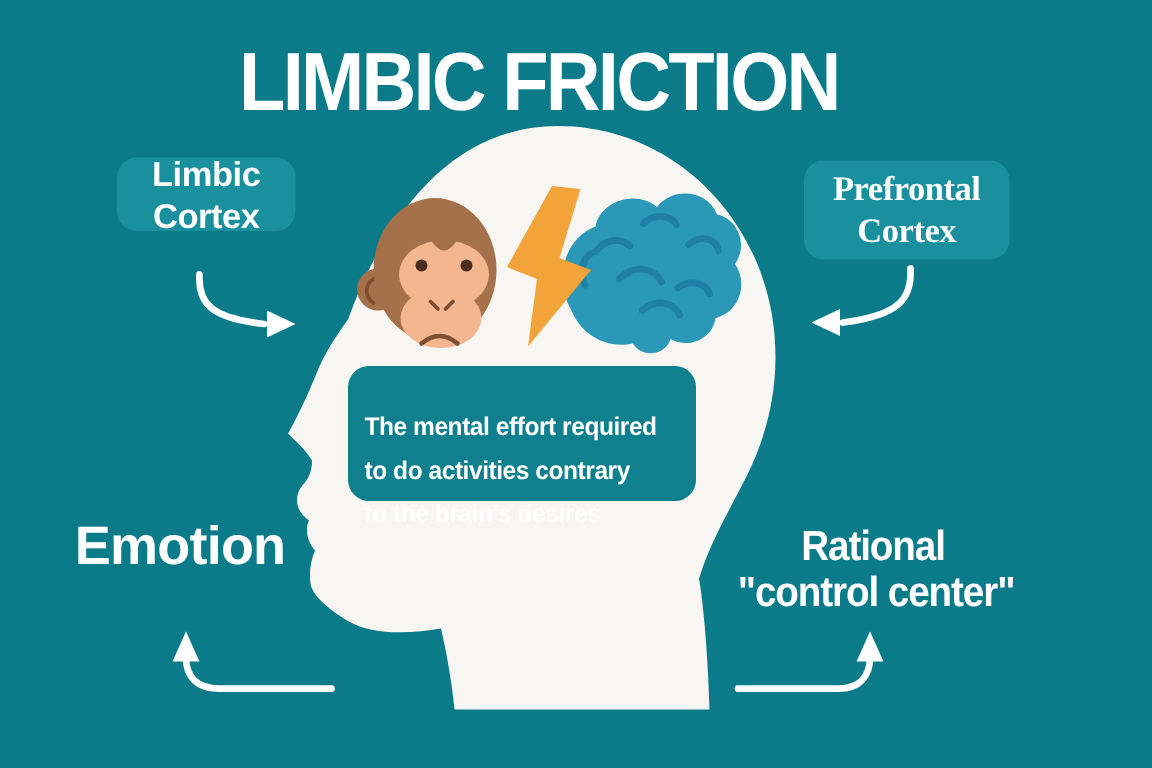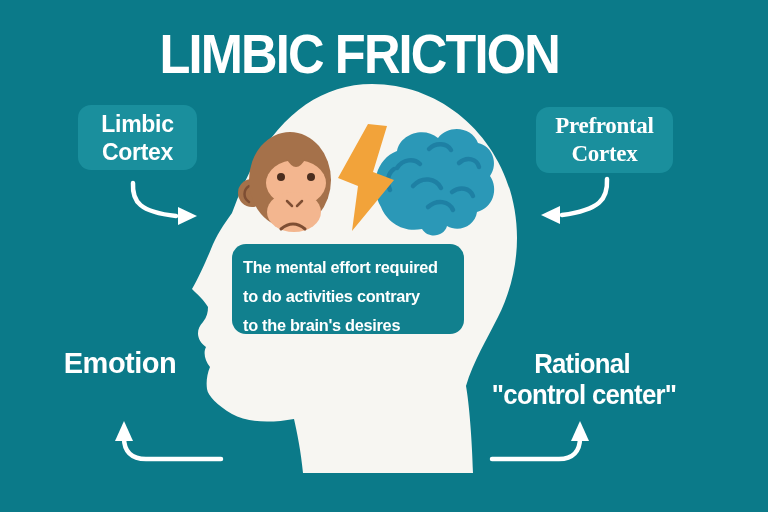--- a/index.html
+++ b/index.html
@@ -8,31 +8,31 @@
   .illustration{position:absolute;left:0;top:0;width:768px;height:512px;}
 
   .page-title{position:absolute;left:0;right:0;top:6px;margin:16px;text-align:center;
     font-size:55px;line-height:64px;font-weight:bold;color:#FFFFFF;letter-spacing:-2px;}
   .page-title .title-inner{display:inline-block;transform:translateX(-25px) scaleX(0.92);transform-origin:center;}
 
   .label-box{position:absolute;border-radius:13px;background:#1A8F9D;color:#FFFFFF;
     text-align:center;font-weight:bold;font-size:23px;line-height:28px;letter-spacing:-0.3px;
     display:flex;flex-direction:column;justify-content:center;}
   .label-box span{display:block;}
-  .label-box.limbic{left:78px;top:105px;width:119px;height:65px;}
+  .label-box.limbic{left:78px;top:105px;width:119px;height:49px;}
   .label-box.prefrontal{left:536px;top:107px;width:137px;height:66px;font-family:Liberation Serif, serif;}
 
   .center-note{position:absolute;left:232px;top:244px;width:232px;height:90px;
     border-radius:14px;background:#11808E;color:#FFFFFF;box-sizing:border-box;
-    padding:9px 8px 0 11px;font-weight:bold;font-size:17px;line-height:29px;letter-spacing:-0.3px;}
+    padding:26px 8px 0 11px;font-weight:bold;font-size:17px;line-height:29px;letter-spacing:-0.3px;}
   .center-note span{display:block;white-space:nowrap;transform:scaleX(0.96);transform-origin:left;}
 
   .caption{position:absolute;color:#FFFFFF;font-weight:bold;text-align:center;}
   .caption span{display:block;white-space:nowrap;}
-  .caption.emotion{left:40px;top:348px;width:160px;font-size:29px;line-height:31px;letter-spacing:-0.5px;}
+  .caption.emotion{left:40px;top:348px;width:160px;font-size:36px;line-height:31px;letter-spacing:-0.5px;}
   .caption.rational{left:484px;top:348px;width:196px;font-size:28px;line-height:31px;letter-spacing:-0.8px;}
   .caption.rational span{transform:scaleX(0.92);transform-origin:center;}
 </style>
 </head>
 <body>
 
 <div class="canvas">
 
   <svg class="illustration" viewBox="0 0 768 512" xmlns="http://www.w3.org/2000/svg">
 

